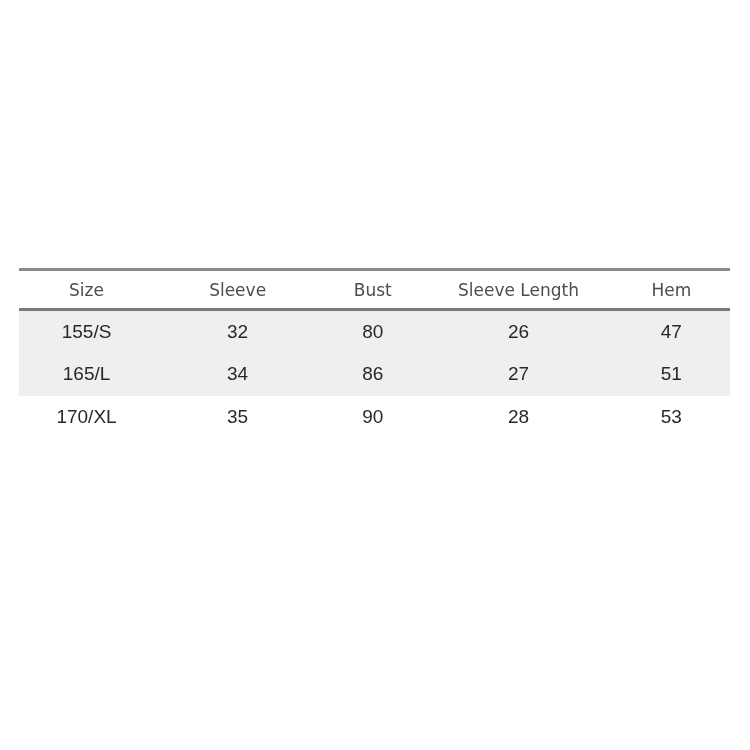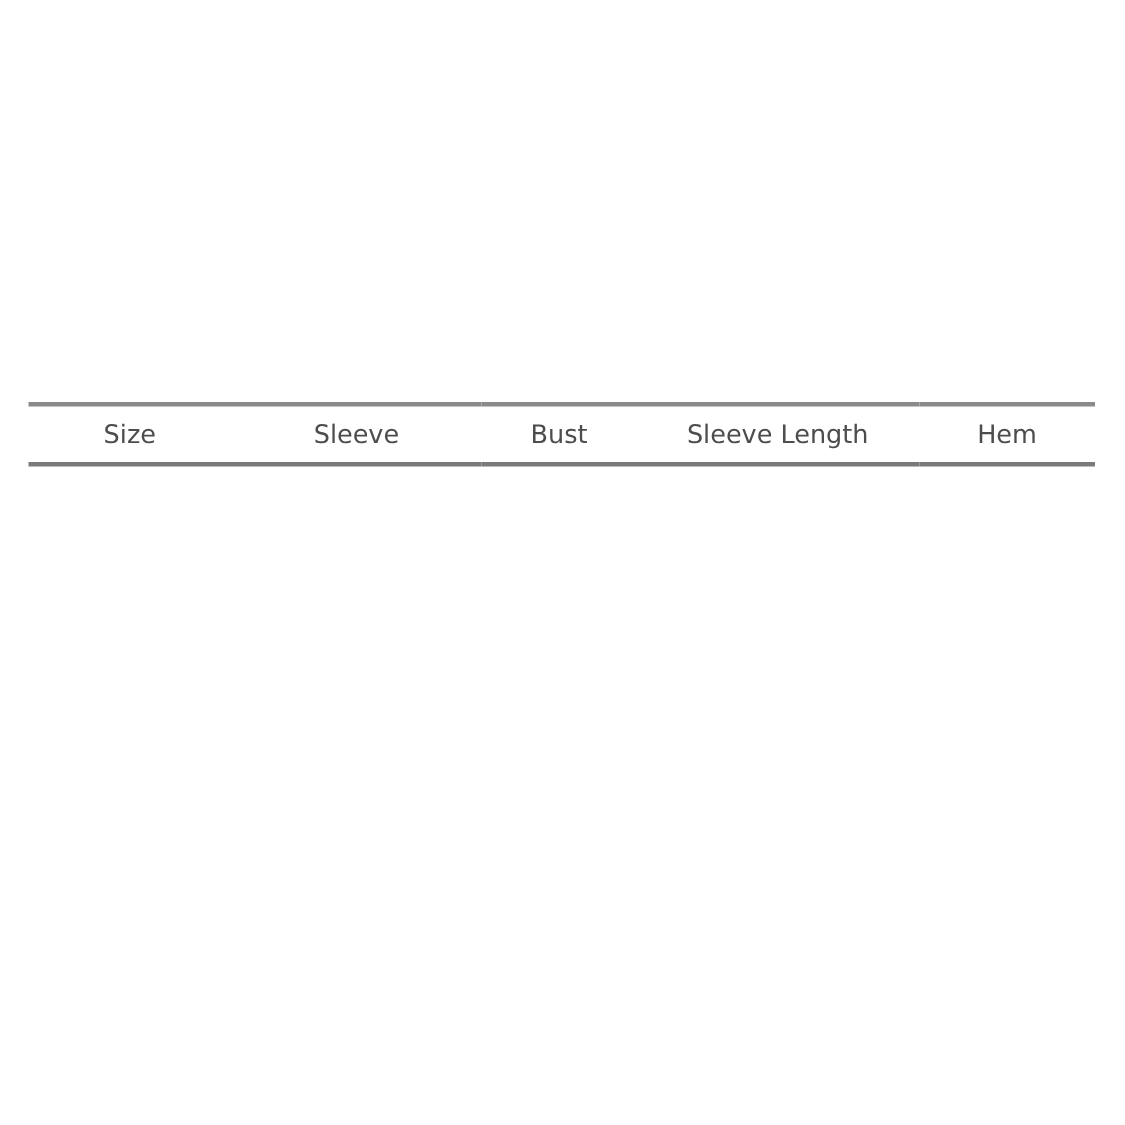--- a/index.html
+++ b/index.html
@@ -78,15 +78,36 @@
     <thead>
       <tr>
         <th>Size</th>
         <th>Sleeve</th>
         <th>Bust</th>
         <th>Sleeve Length</th>
         <th>Hem</th>
       </tr>
     </thead>
     <tbody>
+      <tr class="striped">
+        <td>155/S</td>
+        <td>32</td>
+        <td>80</td>
+        <td>26</td>
+        <td>47</td>
+      </tr>
+      <tr class="striped">
+        <td>165/L</td>
+        <td>34</td>
+        <td>86</td>
+        <td>27</td>
+        <td>51</td>
+      </tr>
+      <tr>
+        <td>170/XL</td>
+        <td>35</td>
+        <td>90</td>
+        <td>28</td>
+        <td>53</td>
+      </tr>
     </tbody>
   </table>
 </div>
 
 </body></html>

